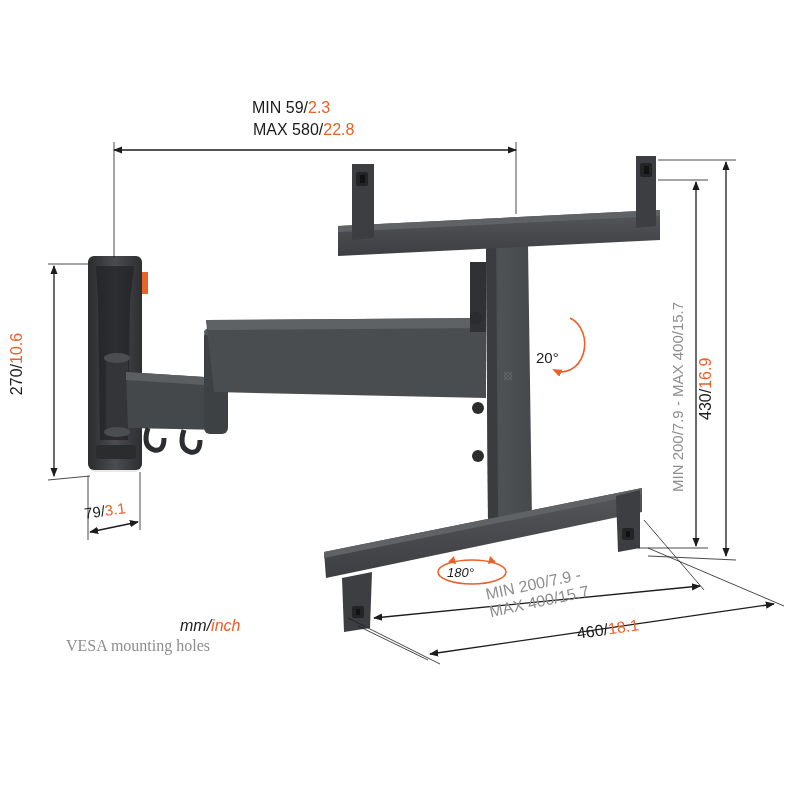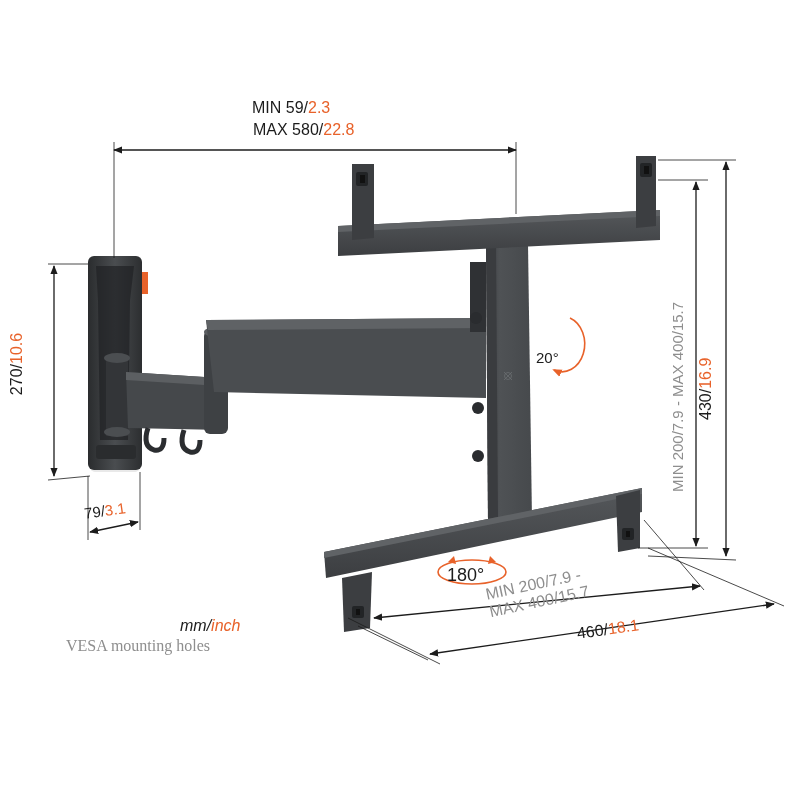--- a/index.html
+++ b/index.html
@@ -4,21 +4,21 @@
 <style>
   html, body { margin:0; padding:0; background:#ffffff; }
   body { width:800px; height:800px; overflow:hidden; position:relative; font-family:"Liberation Sans", sans-serif; }
   #stage { position:absolute; left:0; top:0; width:645px; height:800px;padding-left:8px; }
   .lbl { position:absolute; white-space:nowrap; line-height:1; }
   .dark { color:#1c1c1c; }
   .orange { color:#e8622a; }
   .grey { color:#8e8e8e; }
   .sz15 { font-size:15px; }
   .sz16 { font-size:16px; }
-  .sz13 { font-size:18px; }
+  .sz13 { font-size:13px;font-style:italic; }
 </style>
 </head>
 <body>
 
 <div id="stage">
 
   <svg width="800" height="800" viewBox="0 0 800 800" xmlns="http://www.w3.org/2000/svg">
     <defs>
       <marker id="arr" viewBox="0 0 10 10" refX="9" refY="5" markerWidth="7" markerHeight="7" orient="auto-start-reverse">
         <path d="M0,1 L10,5 L0,9 z" fill="#1c1c1c"></path>

